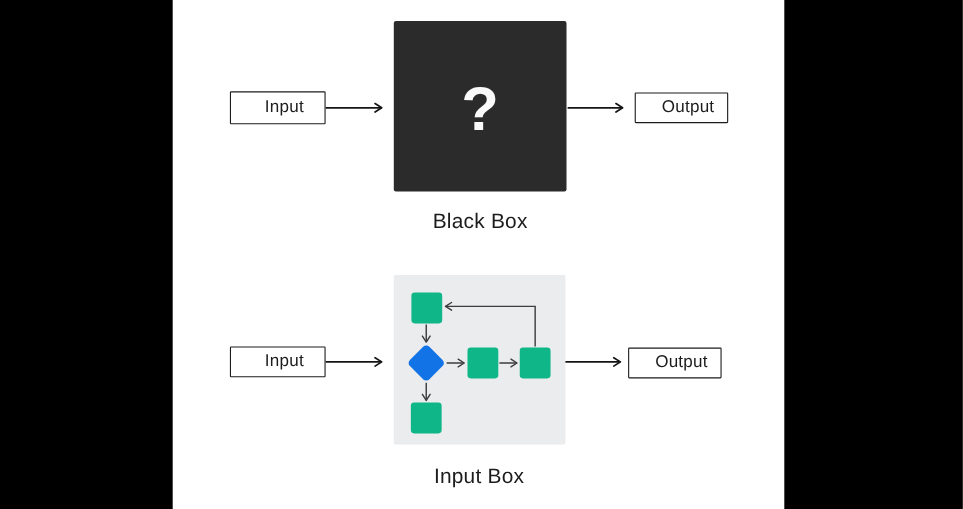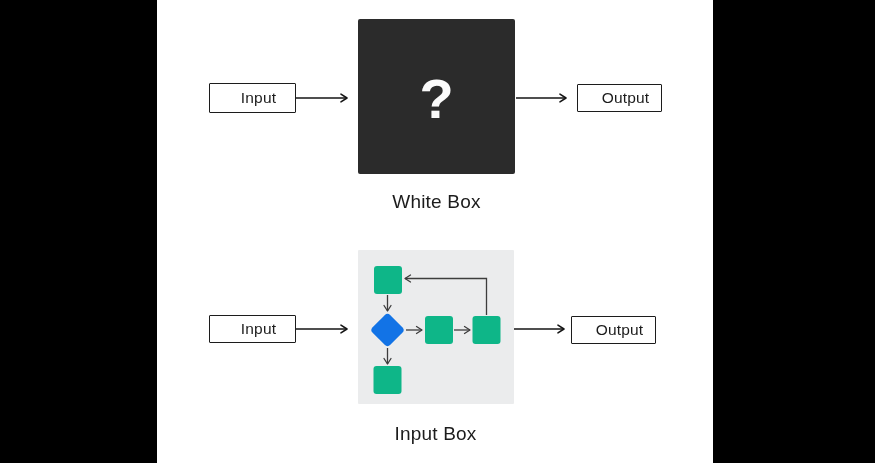--- a/index.html
+++ b/index.html
@@ -90,21 +90,21 @@
   </div>
 
   <div class="blackbox">
     <span class="qmark">?</span>
   </div>
 
   <div class="io-box io-output-top">
     <span>Output</span>
   </div>
 
-  <div class="caption caption-black">White Box</div>
+  <div class="caption caption-black">Black Box</div>
 
   <div class="io-box io-input-bottom">
     <span>Input</span>
   </div>
 
   <div class="io-box io-output-bottom">
     <span>Output</span>
   </div>
 
   <div class="caption caption-white">Input Box</div>

